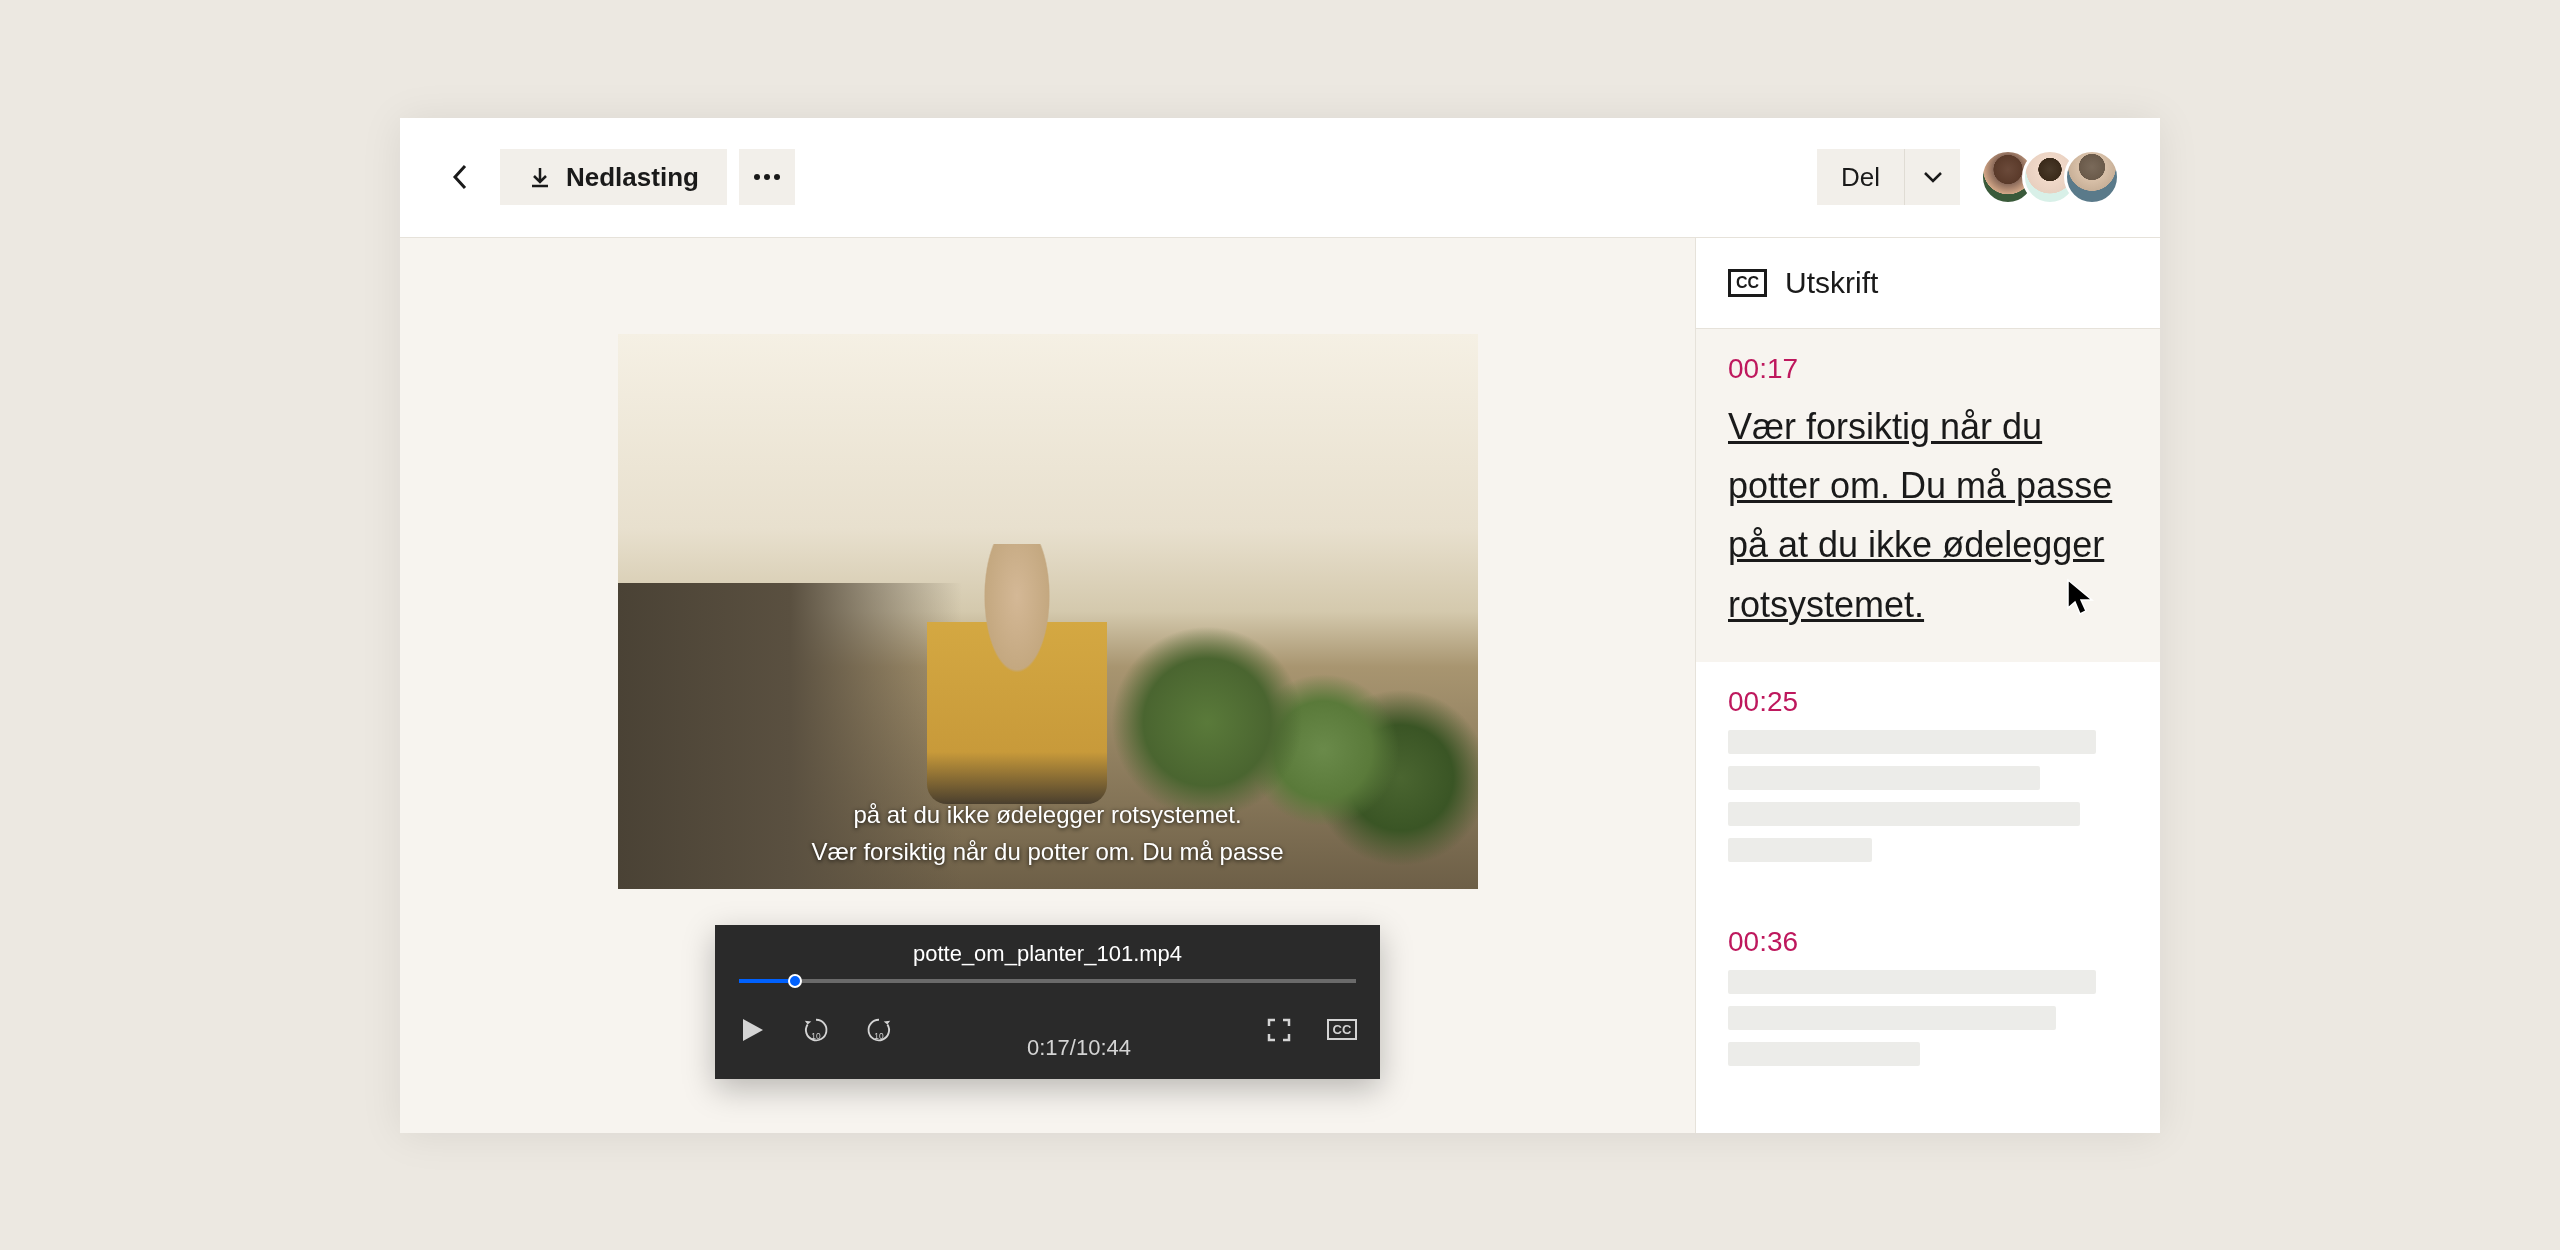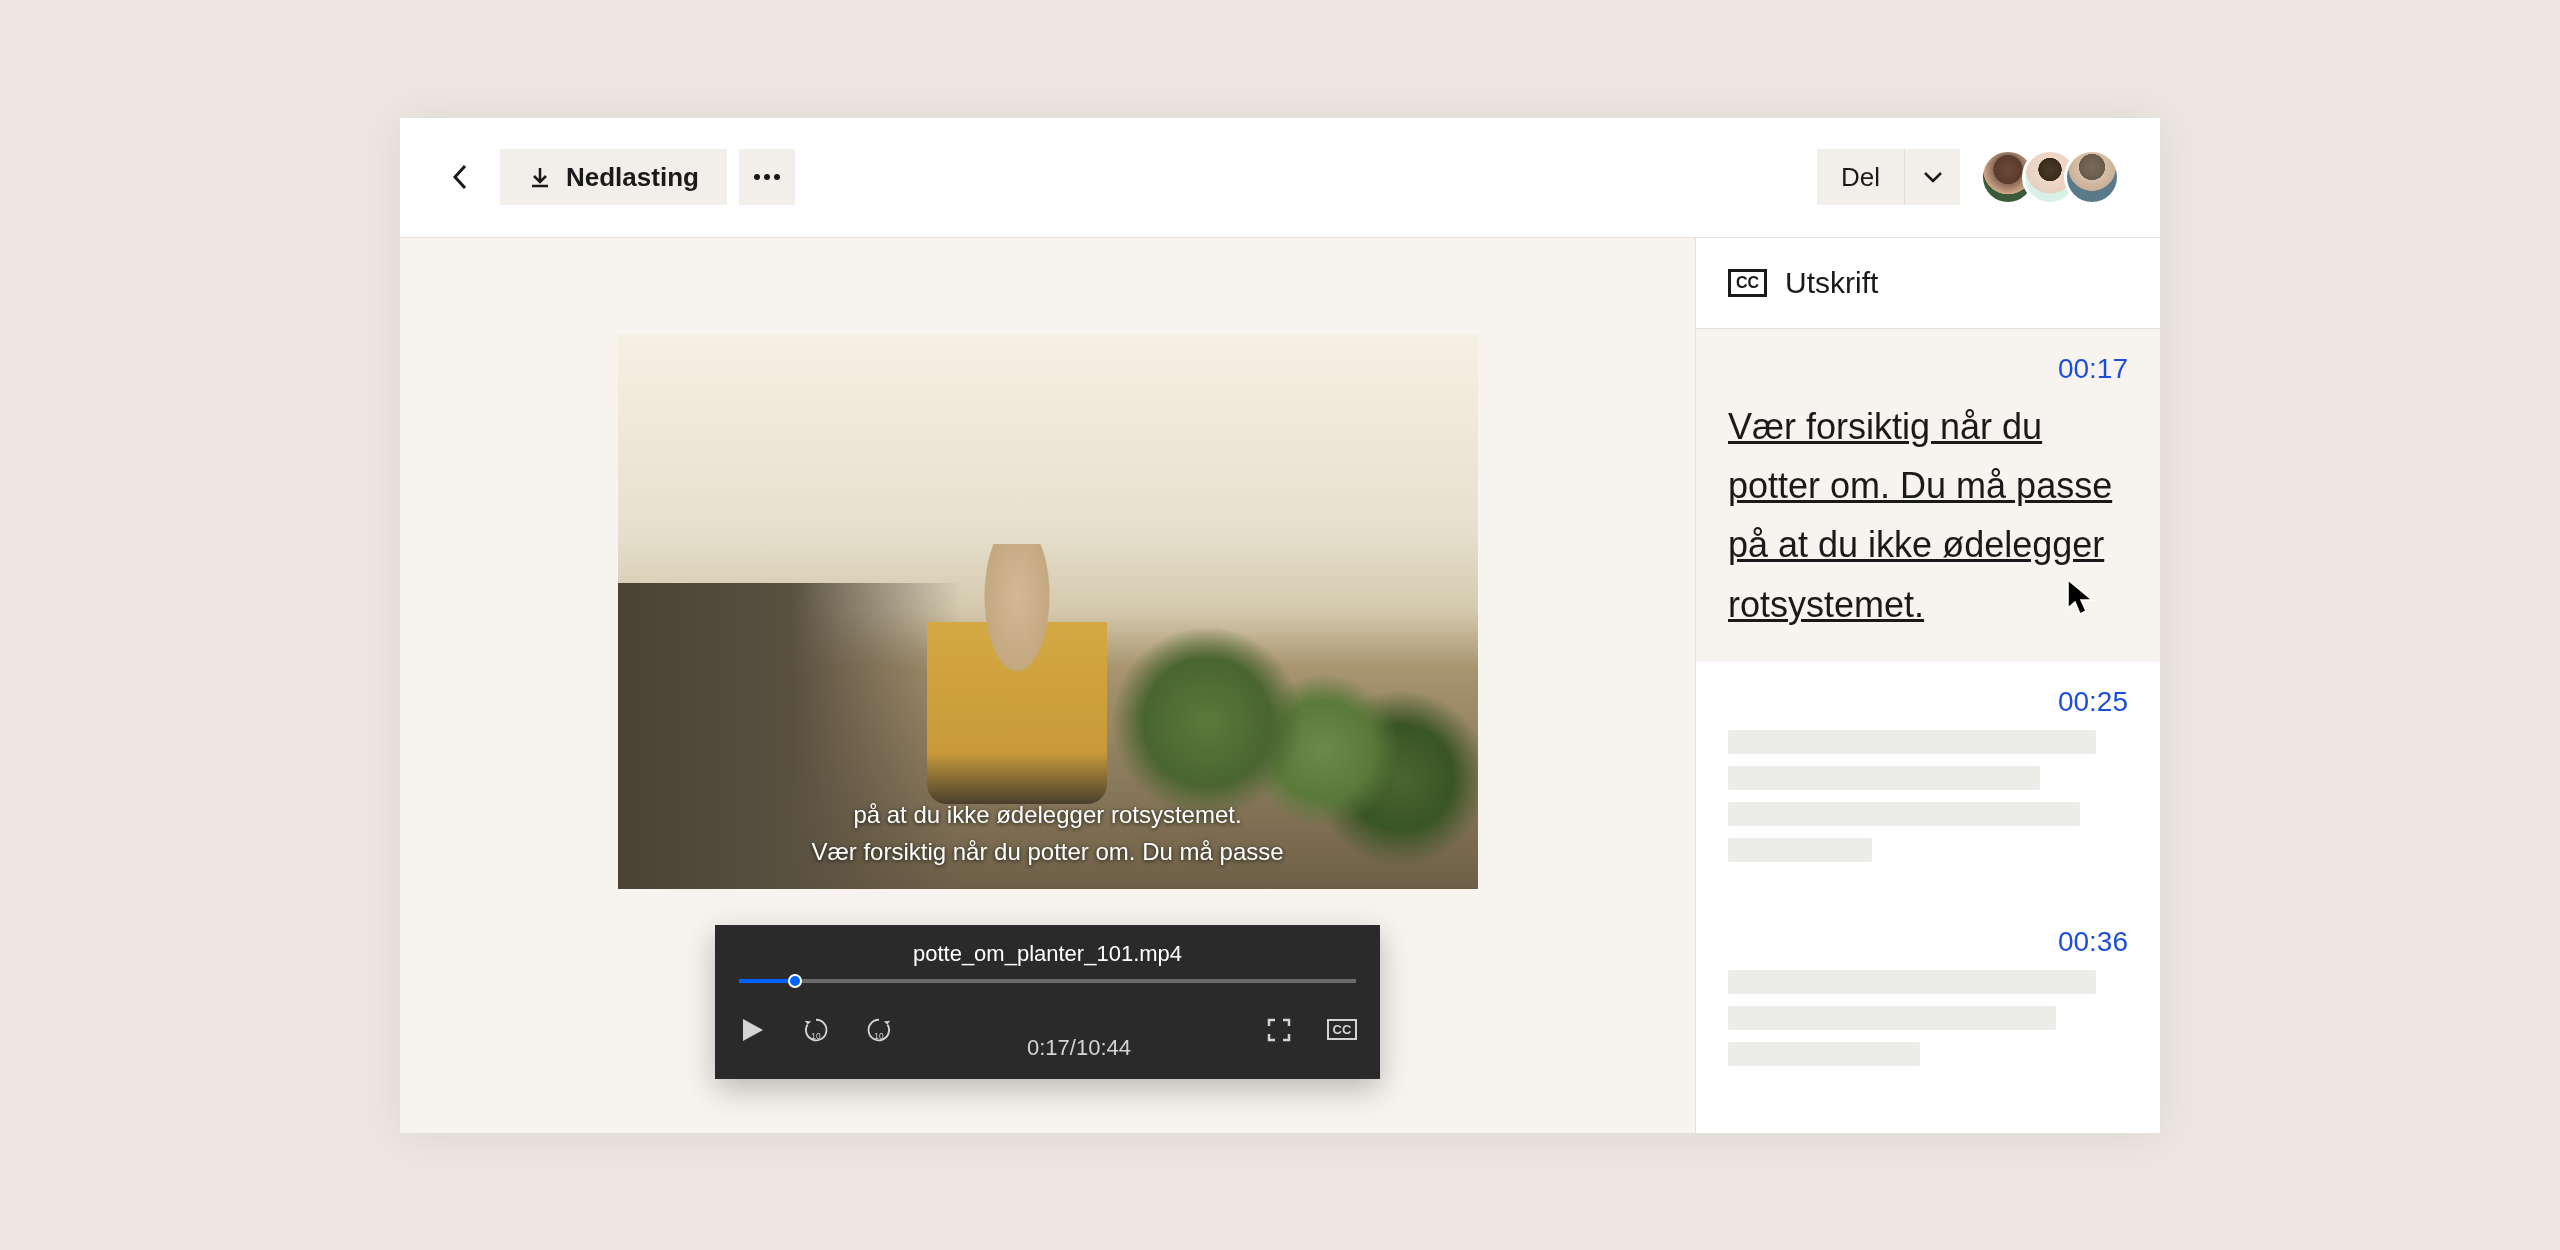--- a/index.html
+++ b/index.html
@@ -256,25 +256,24 @@
       flex: 1;
       overflow-y: auto;
     }
     .transcript-entry {
       padding: 24px 32px 28px;
     }
     .transcript-entry.active {
       background: #f7f4ef;
     }
     .ts {
-      color: #1d4ed8;
+      color: #be185d;
       font-size: 28px;
       margin-bottom: 12px;
       cursor: pointer;
-      text-align: right;
     }
     .transcript-text {
       font-size: 36px;
       line-height: 1.65;
       color: #1a1a1a;
       text-decoration: underline;
     }
     .skeleton-line {
       height: 24px;
       background: #ecece9;

